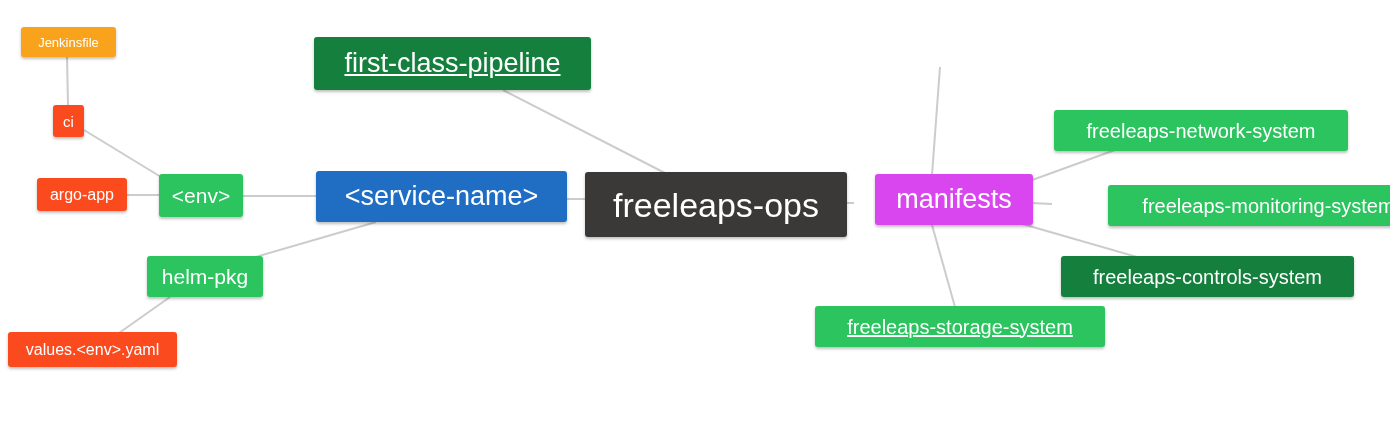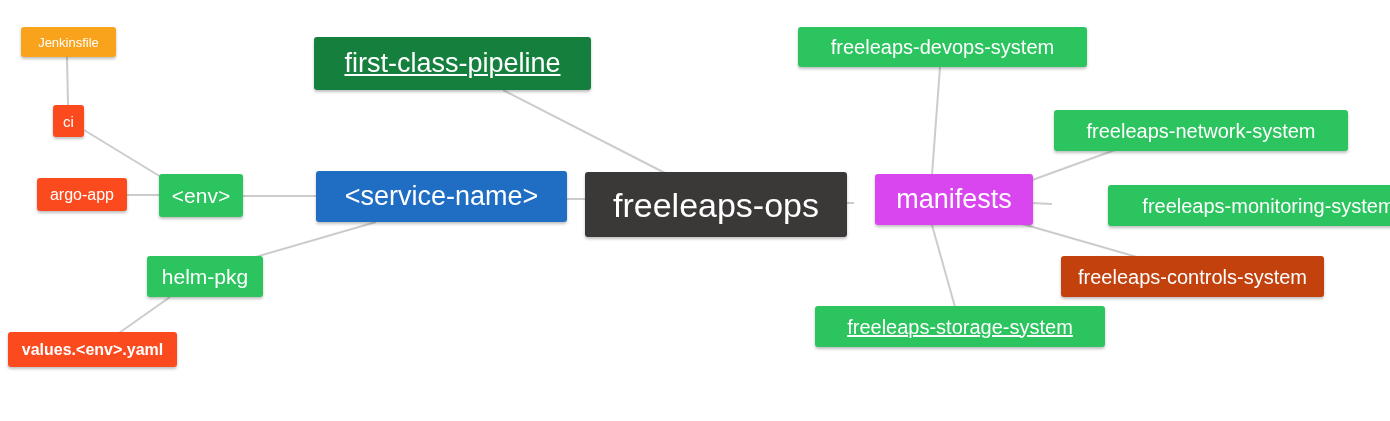--- a/index.html
+++ b/index.html
@@ -71,43 +71,40 @@
     </div>
   <div class="node" style="left: 31px; top: 178px; width: 90px; height: 33px; background-color: rgb(251, 74, 30); font-size: 16px; margin-left: 6px;">
       <span>argo-app</span>
     </div>
   <div class="node" style="left: 147px; top: 256px; width: 116px; height: 41px; background-color: rgb(43, 196, 94); font-size: 21px;">
       <span>helm-pkg</span>
     </div>
   <div class="node" style="left: 159px; top: 174px; width: 84px; height: 43px; background-color: rgb(43, 196, 94); font-size: 21px;">
       <span>&lt;env&gt;</span>
     </div>
-  <div class="node" style="left: 8px; top: 332px; width: 169px; height: 35px; background-color: rgb(251, 74, 30); font-size: 16px; font-weight: bold;">
+  <div class="node" style="left: 8px; top: 332px; width: 169px; height: 35px; background-color: rgb(251, 74, 30); font-size: 16px;">
       <span>values.&lt;env&gt;.yaml</span>
     </div>
   <div class="node" style="left: 314px; top: 37px; width: 277px; height: 53px; background-color: #15803d; font-size: 27px; text-decoration: underline;">
       <span>first-class-pipeline</span>
     </div>
   <div class="node" style="left: 316px; top: 171px; width: 251px; height: 51px; background-color: rgb(31, 110, 196); font-size: 27px;">
       <span>&lt;service-name&gt;</span>
     </div>
   <div class="node" style="left: 585px; top: 172px; width: 262px; height: 65px; background-color: rgb(59, 57, 56); font-size: 34px;">
       <span>freeleaps-ops</span>
     </div>
   <div class="node" style="left: 875px; top: 174px; width: 158px; height: 51px; background-color: #d946ef; font-size: 27px;">
       <span>manifests</span>
     </div>
-  <div class="node" style="left: 798px; top: 27px; width: 289px; height: 40px; background-color: rgb(43, 196, 94); font-size: 20px;">
-      <span>freeleaps-devops-system</span>
-    </div>
   <div class="node" style="left: 1054px; top: 110px; width: 294px; height: 41px; background-color: rgb(43, 196, 94); font-size: 20px;">
       <span>freeleaps-network-system</span>
     </div>
   <div class="node" style="left: 1108px; top: 185px; width: 321px; height: 41px; background-color: rgb(43, 196, 94); font-size: 20px;">
       <span>freeleaps-monitoring-system</span>
     </div>
-  <div class="node" style="left: 1061px; top: 256px; width: 263px; height: 41px; background-color: #c2410c; font-size: 20px;">
+  <div class="node" style="left: 1061px; top: 256px; width: 293px; height: 41px; background-color: #15803d; font-size: 20px;">
       <span>freeleaps-controls-system</span>
     </div>
   <div class="node" style="left: 815px; top: 306px; width: 290px; height: 41px; background-color: rgb(43, 196, 94); font-size: 20px; text-decoration: underline;">
       <span>freeleaps-storage-system</span>
     </div>
 </div>
 
 </body></html>

